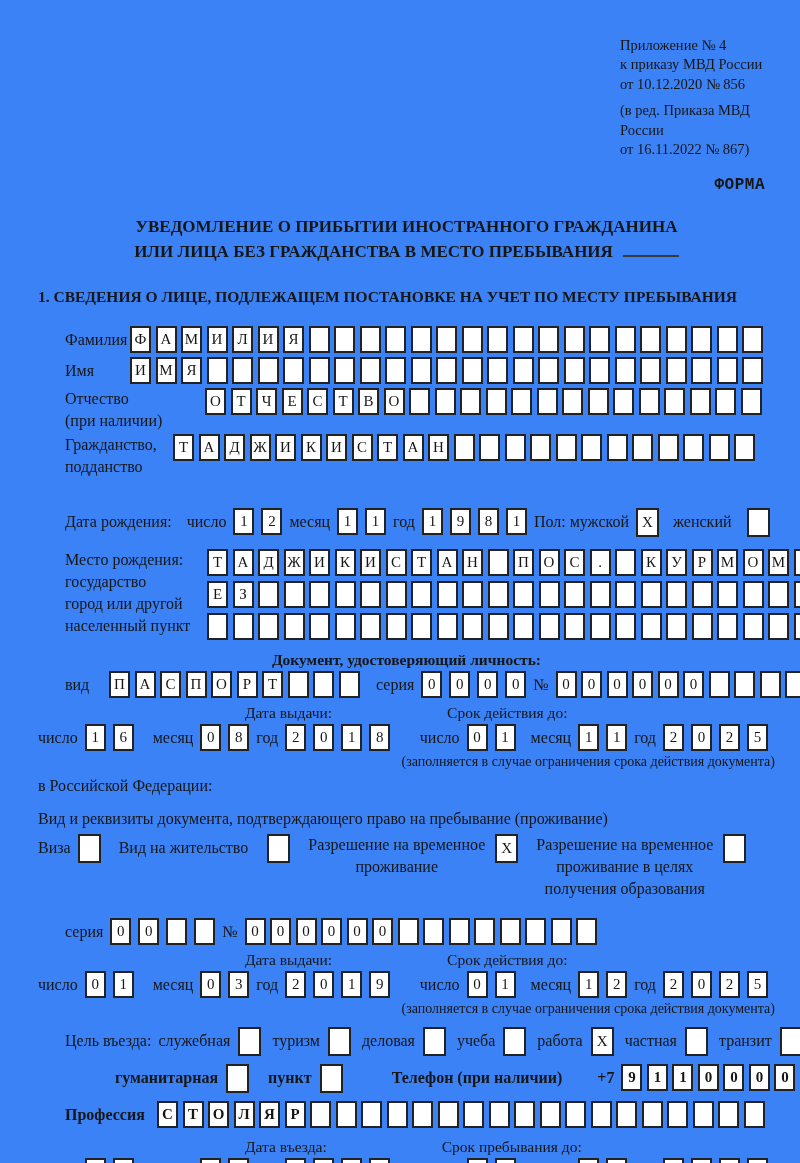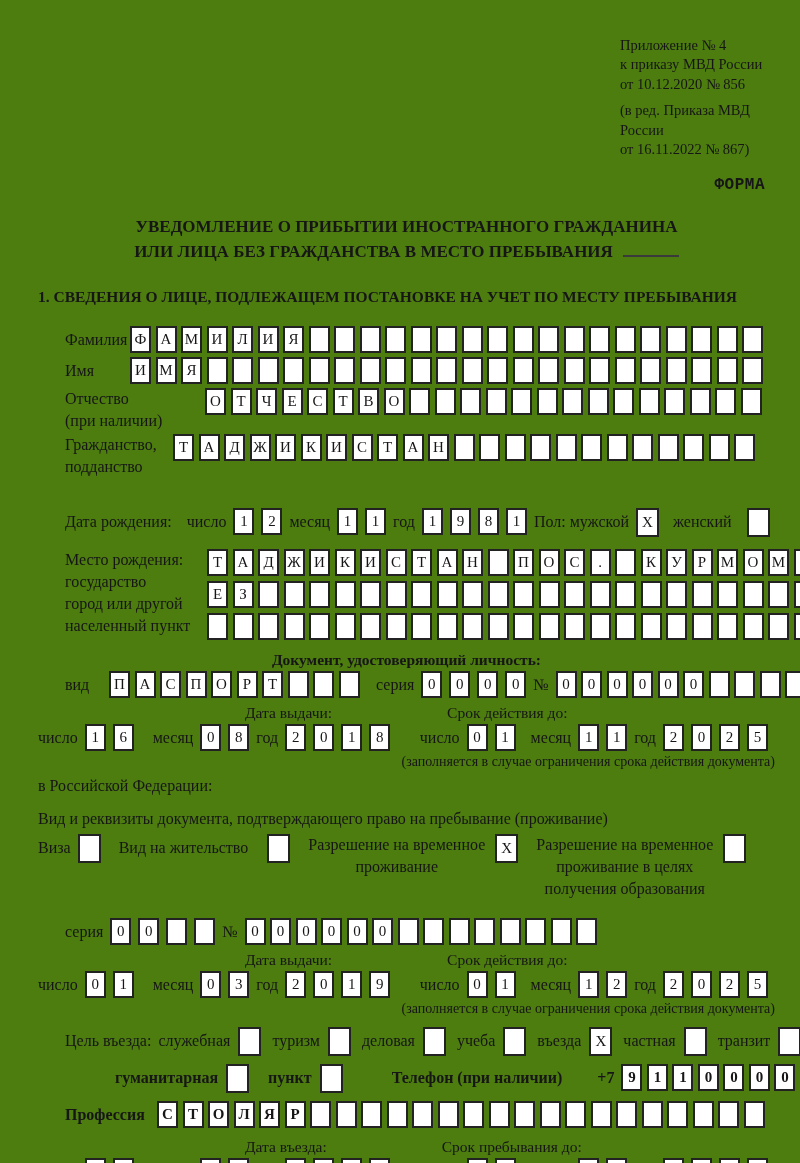--- a/index.html
+++ b/index.html
@@ -1,18 +1,18 @@
 <!DOCTYPE html>
 <html><head>
 <meta charset="utf-8">
 <style>
   html,body{margin:0;padding:0;background:#fff;}
   .page{width:800px;height:1163px;box-sizing:border-box;padding:36px 25px 0 38px;
         font-family:"Liberation Serif","DejaVu Serif",serif;color:#161616;font-size:16px;
-        position:relative;overflow:hidden;background:#4d7c0f;}
+        position:relative;overflow:hidden;background:#3b82f6;}
   .top-note{margin-left:582px;font-size:14.5px;line-height:1.34;}
   .top-note .gap{margin-top:7px;}
   .form-label{text-align:right;font-weight:bold;font-size:16px;margin-top:16px;margin-right:10px;letter-spacing:.5px;font-family:Liberation Mono, monospace;}
   .title{text-align:center;font-weight:bold;font-size:17px;margin-top:20px;line-height:1.5;}
   .blank-line{display:inline-block;width:56px;border-bottom:2px solid #3a3a3a;margin-left:10px;}
   .section-heading{font-weight:bold;font-size:15.5px;margin-top:23px;margin-bottom:20px;}
   .row{display:flex;align-items:flex-start;}
   .ind{margin-left:27px;}
   .flabel{line-height:27px;flex:none;}
   .mlabel{line-height:22px;flex:none;}
@@ -492,21 +492,21 @@
       </span>
     <span class="opt">
         <span class="dlabel">деловая</span>
         <span class="cbox"></span>
       </span>
     <span class="opt">
         <span class="dlabel">учеба</span>
         <span class="cbox"></span>
       </span>
     <span class="opt">
-        <span class="dlabel">въезда</span>
+        <span class="dlabel">работа</span>
         <span class="cbox">X</span>
       </span>
     <span class="opt">
         <span class="dlabel">частная</span>
         <span class="cbox"></span>
       </span>
     <span class="opt">
         <span class="dlabel">транзит</span>
         <span class="cbox"></span>
       </span>

